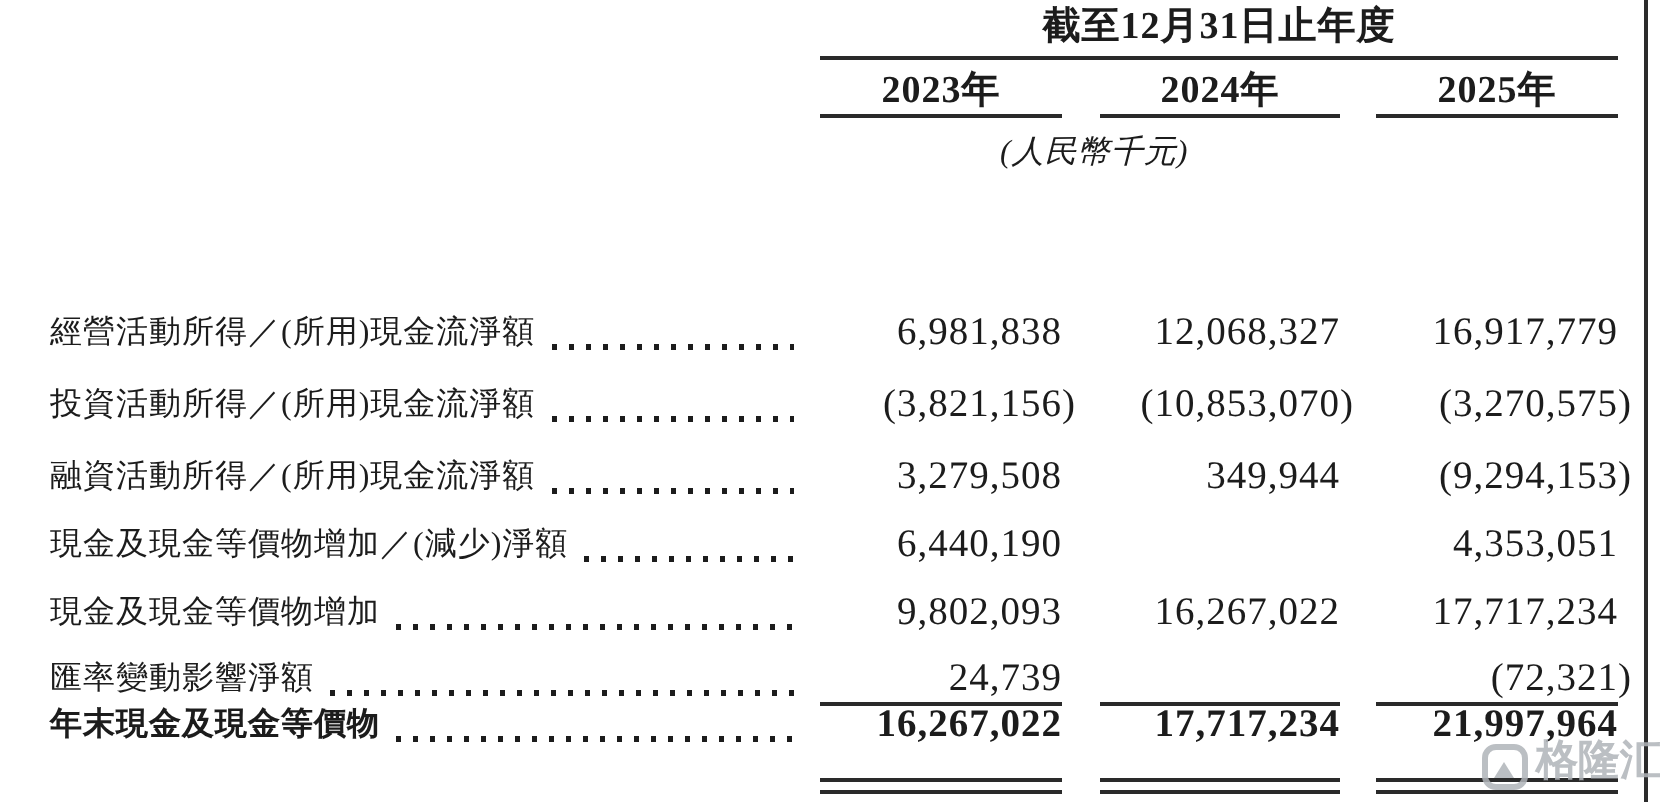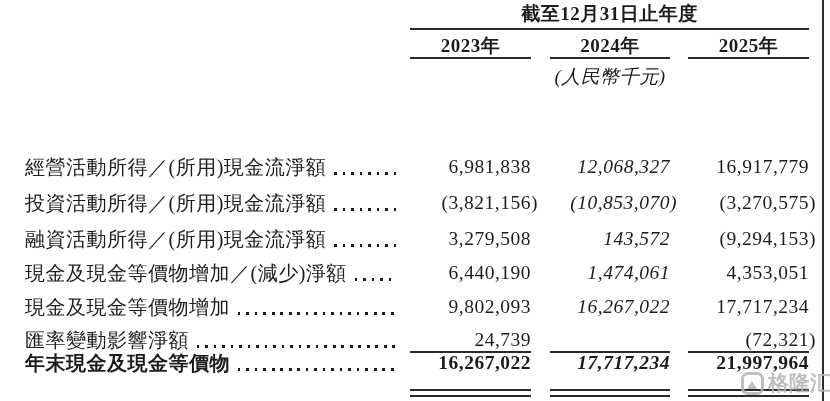--- a/index.html
+++ b/index.html
@@ -40,62 +40,61 @@
     top: 34px;
     height: 24px; line-height: 24px;
     text-align: center;
     font-weight: 700;
     font-size: 19px;
     letter-spacing: 0.5px;
   }
   .unit-note {
     position: absolute;
     top: 64px; left: 500px; width: 220px;
-    text-align: center;
     font-style: italic;
-    font-size: 19px;
+    font-size: 16px;
     line-height: 26px;
     letter-spacing: 0.5px;
     white-space: nowrap;
   }
   
   .row {
     position: absolute;
     left: 0; width: 830px;
     height: 30px; line-height: 30px;
   }
   .row .label {
     position: absolute;
     left: 25px; top: 0; width: 384px;
     display: flex;
     align-items: flex-end;
     height: 30px;
   }
   .row .label .txt {
     white-space: nowrap;
-    font-size: 20px;
+    font-size: 16px;
     line-height: 30px;
     letter-spacing: 0.5px;
   }
   .row .label .leader {
     flex: 1 1 auto;
     height: 3px;
     margin: 0 12px 7px 8px;
     background-image: repeating-linear-gradient(to right, #1c1c1c 0 2.5px, transparent 2.5px 8.5px);
   }
   .row .val {
     position: absolute;
     top: 0; height: 30px;
     text-align: right;
     font-size: 19.5px;
     letter-spacing: 0.5px;
     white-space: nowrap;
   }
   .val.c0 { left: 410px; width: 121px; }
-  .val.c1 { left: 550px; width: 120px; font-style: italic; }
+  .val.c1 { left: 550px; width: 120px; }
   .val.c2 { left: 688px; width: 121px; }
   .val .num { display: inline-block; }
   .val .num.neg { margin-right: -7px; }
   .row.emph .txt, .row.emph .num { font-weight: 700; }
   
   .seg0 { left: 410px; width: 121px; }
   .seg1 { left: 550px; width: 120px; }
   .seg2 { left: 688px; width: 121px; }
   .rule.under-years { top: 57px; }
   .rule.subtotal { top: 351px; }
@@ -103,21 +102,21 @@
   .rule.total-b { top: 395px; }
   
   .watermark {
     position: absolute;
     left: 741px; top: 370px;
     display: flex;
     align-items: center;
     gap: 4px;
     color: #b0b4b9;
     opacity: 0.85;
-    font-family: Liberation Sans, sans-serif;
+    font-family: Liberation Mono, monospace;
     font-weight: 700;
     font-size: 21px;
     line-height: 26px;
     white-space: nowrap;
   }
   .wm-icon {
     box-sizing: border-box;
     width: 23px; height: 23px;
     border: 3px solid #b0b4b9;
     border-radius: 7px;
@@ -171,30 +170,29 @@
     <div class="val c0"><span class="num neg">(3,821,156)</span></div>
     <div class="val c1"><span class="num neg">(10,853,070)</span></div>
     <div class="val c2"><span class="num neg">(3,270,575)</span></div>
   </div>
       <div class="row" style="top: 224px;">
     <div class="label">
       <span class="txt">融資活動所得／(所用)現金流淨額</span>
       <span class="leader"></span>
     </div>
     <div class="val c0"><span class="num">3,279,508</span></div>
-    <div class="val c1"><span class="num">143,572</span></div>
+    <div class="val c1"><span class="num">349,944</span></div>
     <div class="val c2"><span class="num neg">(9,294,153)</span></div>
   </div>
       <div class="row" style="top: 258px;">
     <div class="label">
       <span class="txt">現金及現金等價物增加／(減少)淨額</span>
       <span class="leader"></span>
     </div>
     <div class="val c0"><span class="num">6,440,190</span></div>
-    <div class="val c1"><span class="num">1,474,061</span></div>
     <div class="val c2"><span class="num">4,353,051</span></div>
   </div>
       <div class="row" style="top: 292px;">
     <div class="label">
       <span class="txt">現金及現金等價物增加</span>
       <span class="leader"></span>
     </div>
     <div class="val c0"><span class="num">9,802,093</span></div>
     <div class="val c1"><span class="num">16,267,022</span></div>
     <div class="val c2"><span class="num">17,717,234</span></div>

